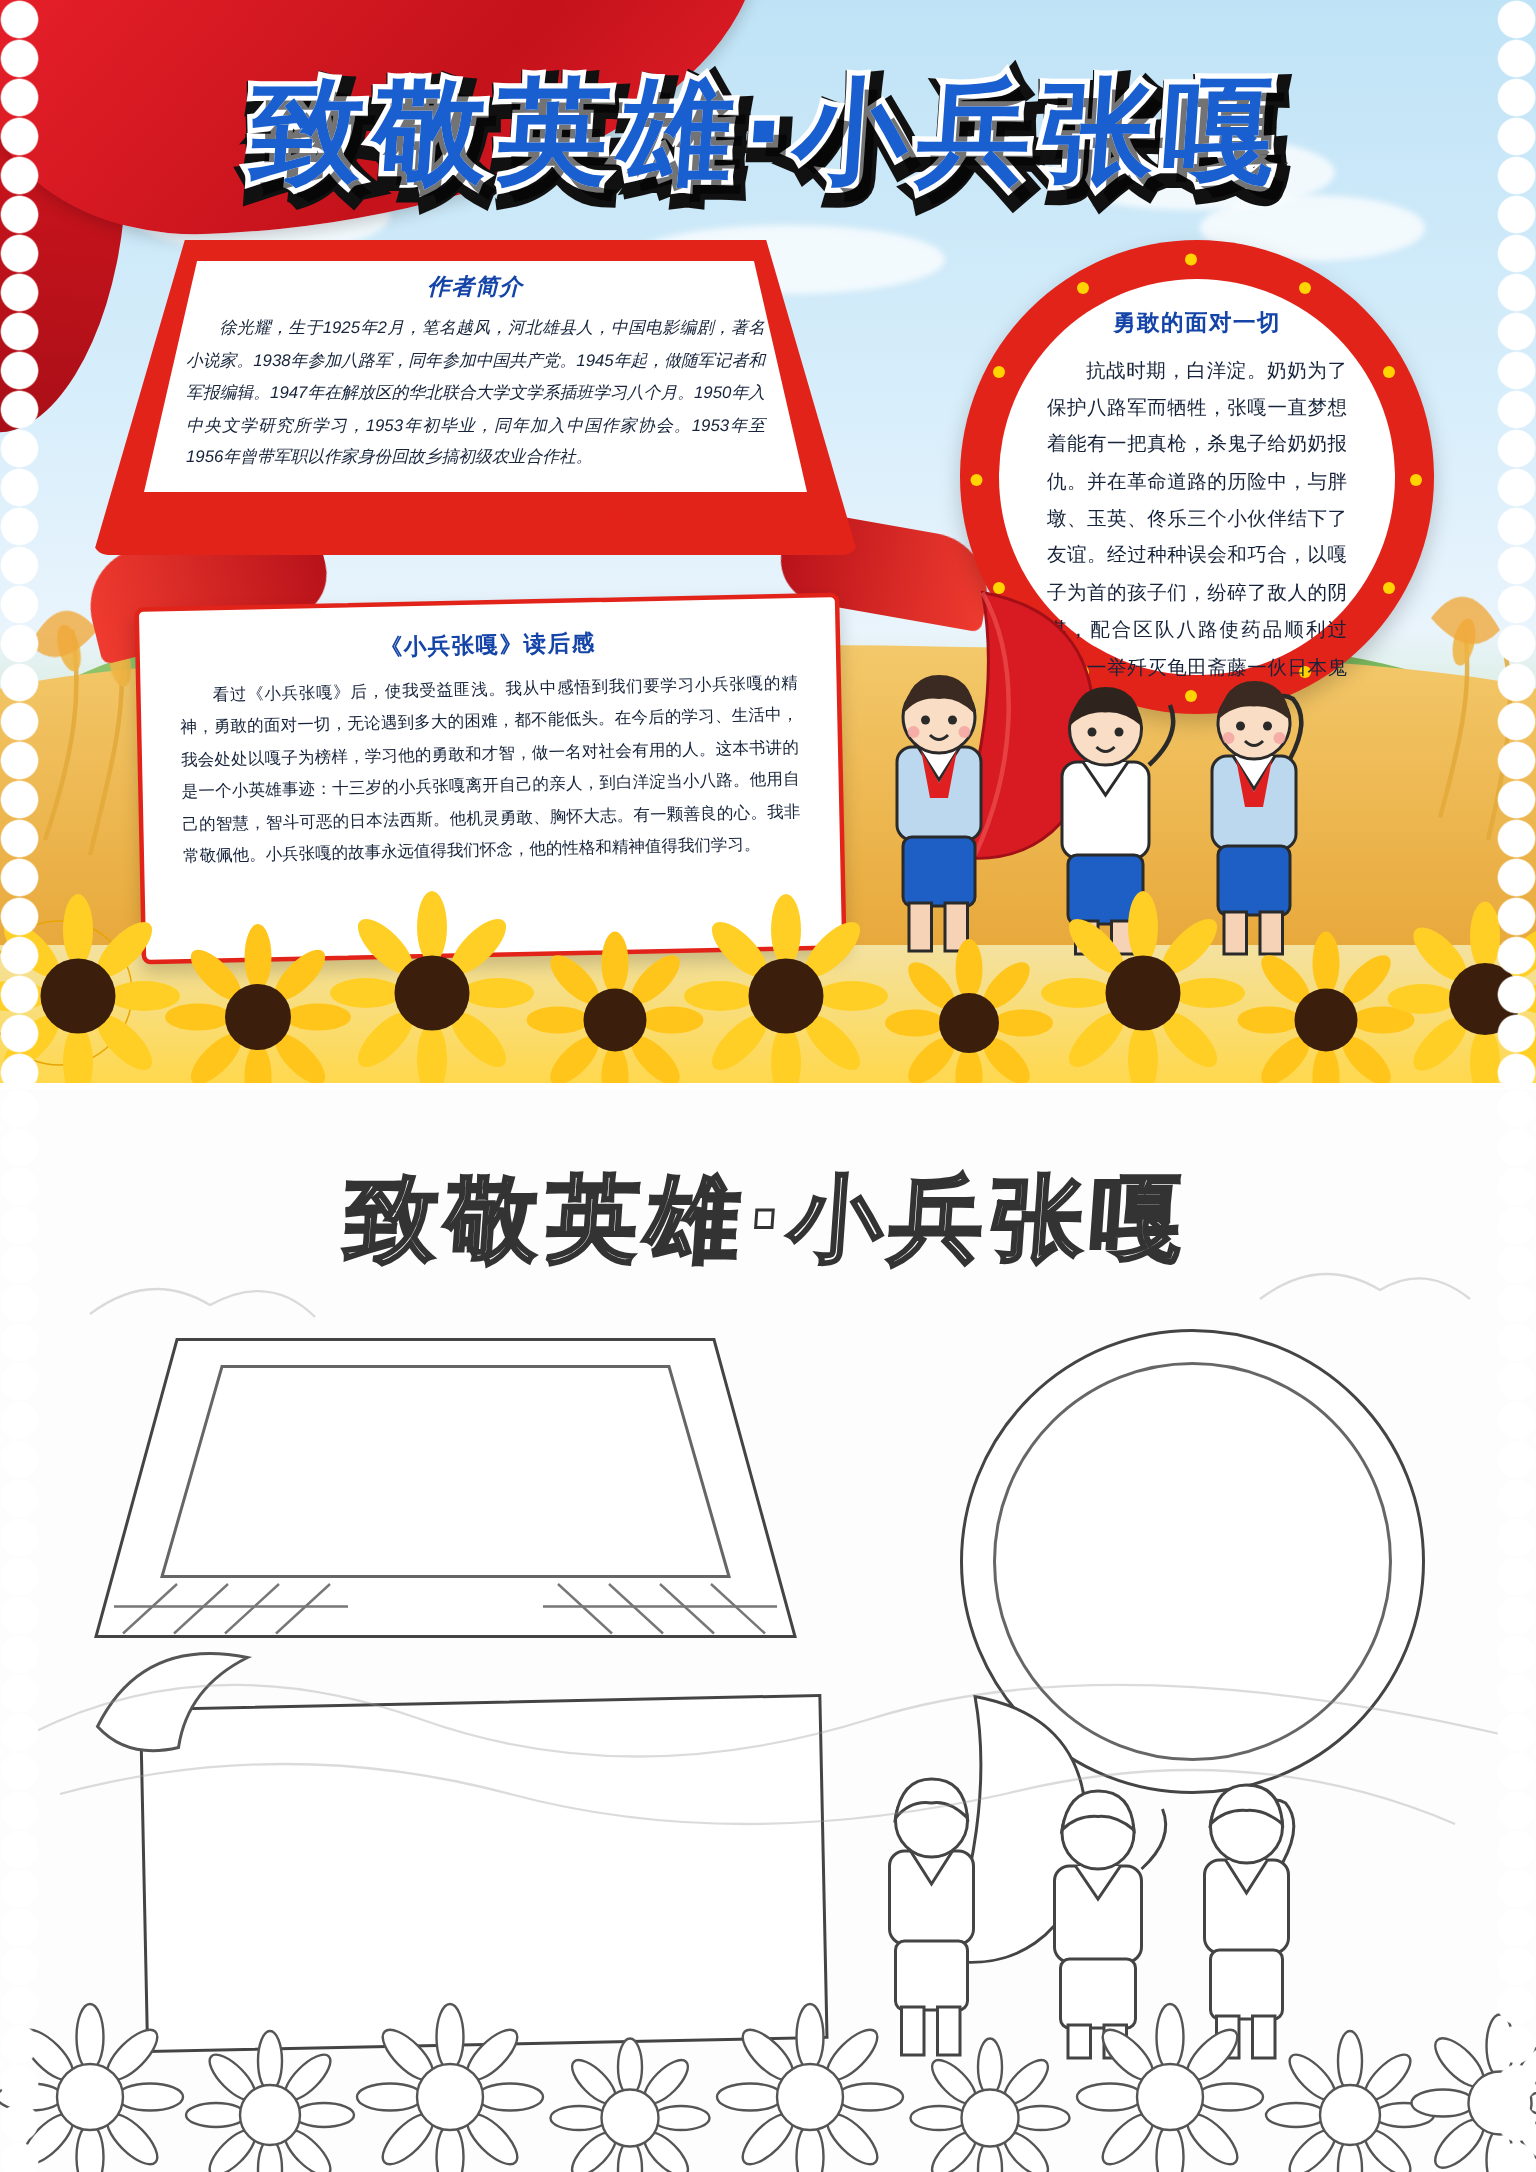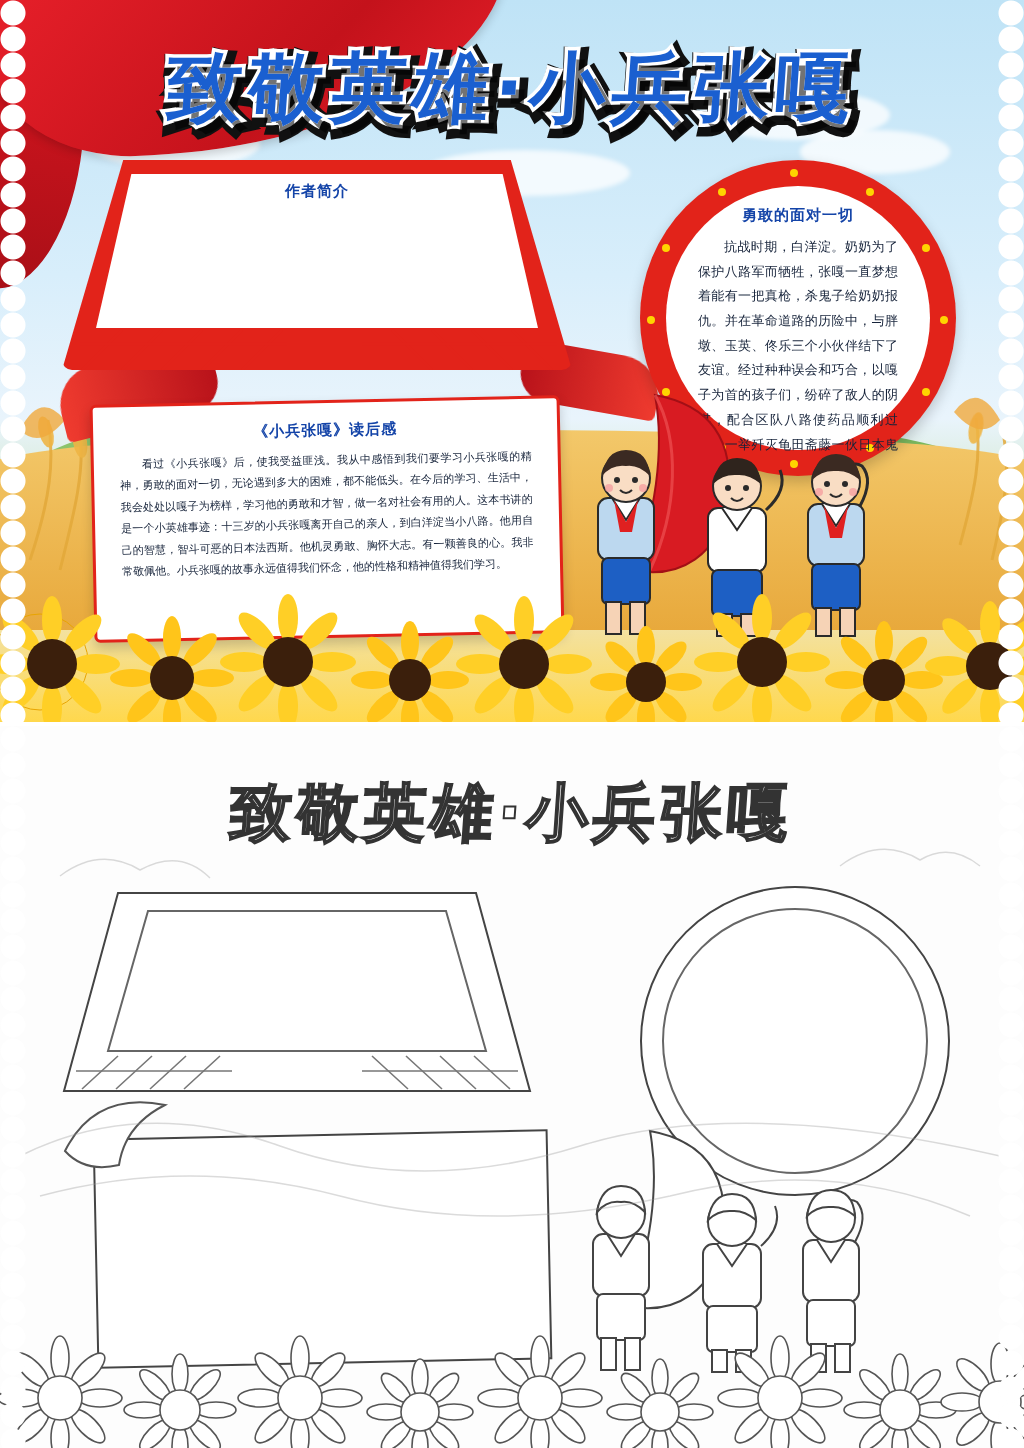--- a/index.html
+++ b/index.html
@@ -97,21 +97,21 @@
     color: #111;
     -webkit-text-stroke: 16px #111;
     transform: skewX(-4deg) translate(4px,5px);
     white-space: nowrap;
     font-family: "DejaVu Sans", "Liberation Sans", sans-serif;
   }
 
   
   .fan {
     position: absolute; left: 62px; top: 160px;
-    width: 510px; height: 210px;
+    width: 510px; height: 210px; font-style: italic;
   }
   .fan-bg {
     position: absolute; inset: 0;
     background: #e2231a;
     clip-path: polygon(12% 0%, 88% 0%, 100% 100%, 0% 100%);
     border-radius: 10px;
   }
   .fan-inner {
     position: absolute; left: 34px; top: 14px; right: 34px; bottom: 42px;
     background: #ffffff;
@@ -274,20 +274,21 @@
       <div class="fan-inner"></div>
       <svg class="fan-lattice" viewBox="0 0 510 46" preserveAspectRatio="none">
         <g stroke="#e2231a" stroke-width="3" fill="none">
           <path d="M20 46 L60 6 M60 46 L100 6 M100 46 L140 6 M140 46 L180 6 M180 46 L220 6"></path>
           <path d="M330 6 L370 46 M370 6 L410 46 M410 6 L450 46 M450 6 L490 46"></path>
           <path d="M18 20 L225 20 M300 20 L495 20"></path>
         </g>
       </svg>
       <div style="position:absolute;left:62px;top:22px;right:62px;">
         <div class="box-title">作者简介</div>
+        <div class="box-text" style="margin-top:8px;">徐光耀，生于1925年2月，笔名越风，河北雄县人，中国电影编剧，著名小说家。1938年参加八路军，同年参加中国共产党。1945年起，做随军记者和军报编辑。1947年在解放区的华北联合大学文学系插班学习八个月。1950年入中央文学研究所学习，1953年初毕业，同年加入中国作家协会。1953年至1956年曾带军职以作家身份回故乡搞初级农业合作社。</div>
       </div>
     </div>
 
     <div class="circle">
       <div class="circle-inner"></div>
       <div class="dot" style="left:150px;top:9px;"></div>
       <div class="dot" style="left:226px;top:28px;"></div>
       <div class="dot" style="left:282px;top:84px;"></div>
       <div class="dot" style="left:300px;top:156px;"></div>
       <div class="dot" style="left:282px;top:228px;"></div>

